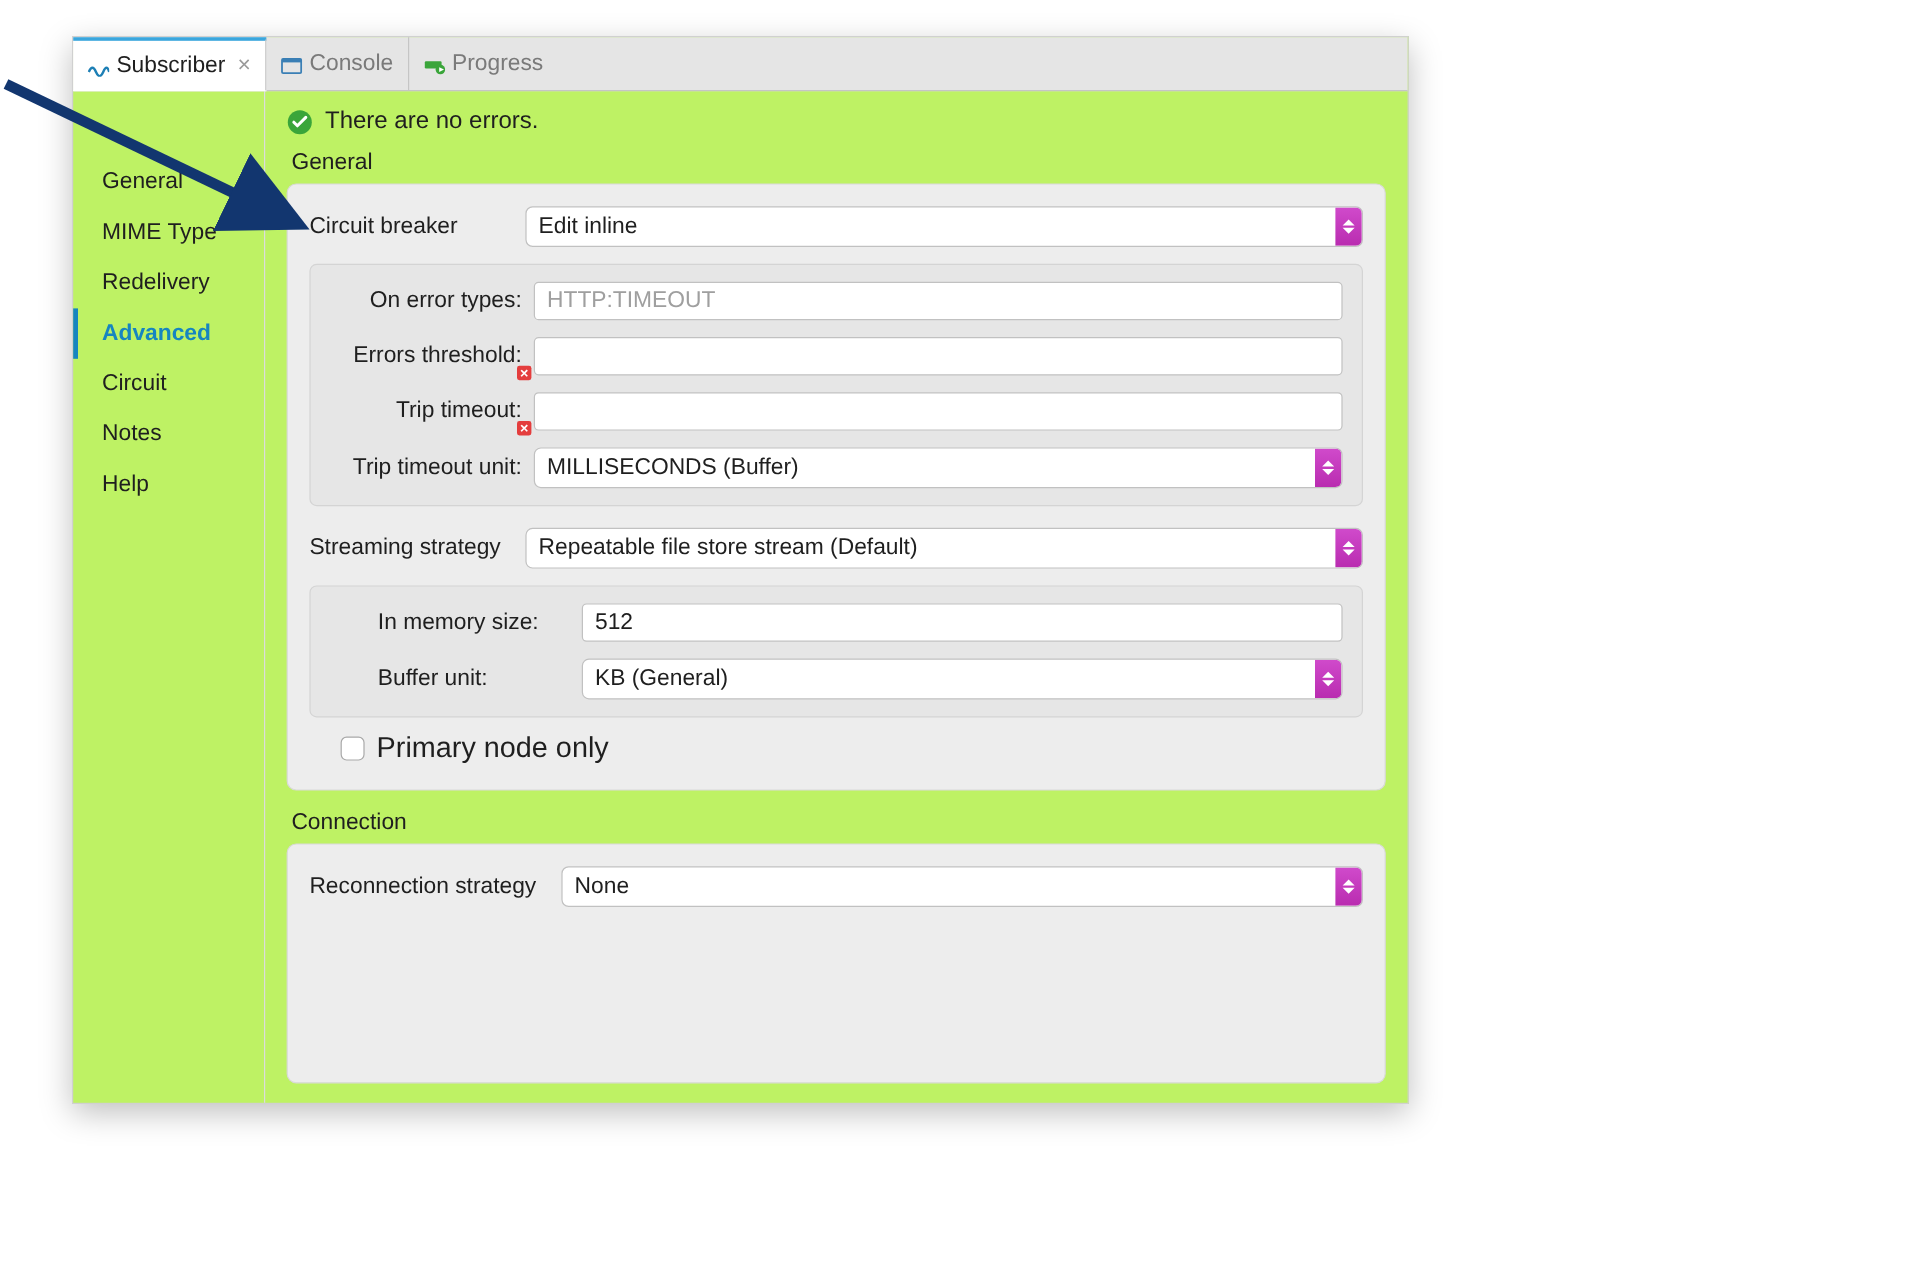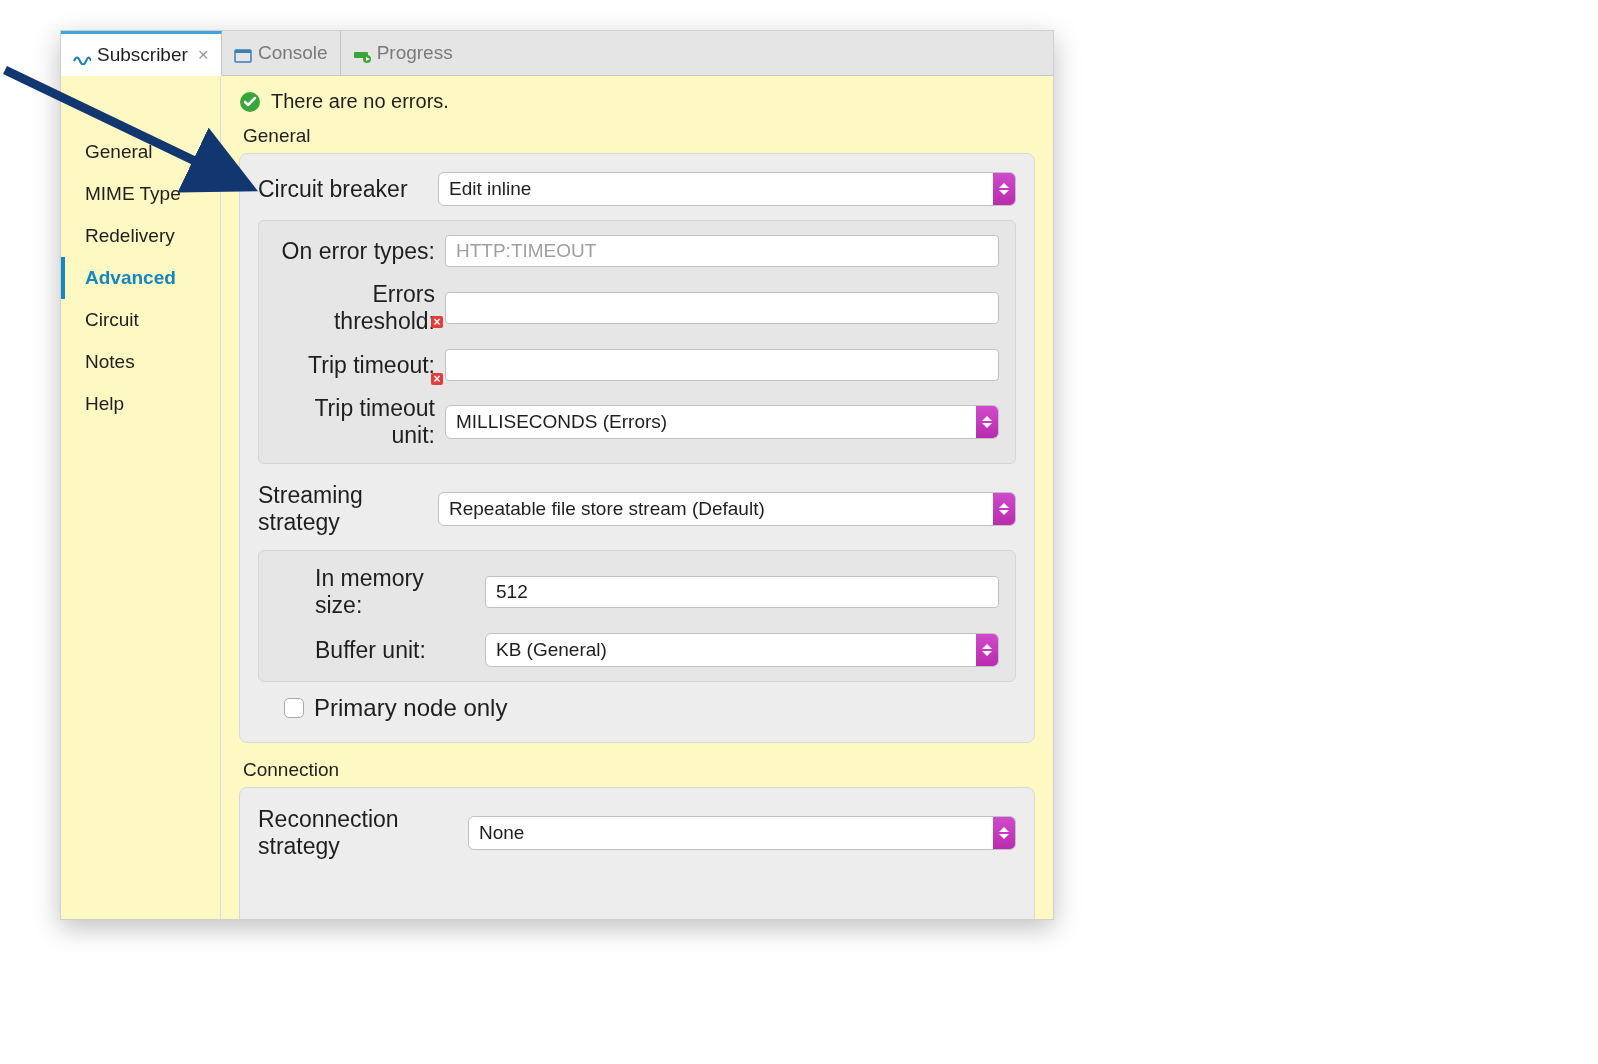--- a/index.html
+++ b/index.html
@@ -30,23 +30,23 @@
   }
   .stage {
     position: relative;
     width: 1598px;
     height: 1064px;
   }
   .window {
     position: absolute;
     left: 60px;
     top: 30px;
-    width: 994px;
+    width: 1114px;
     height: 890px;
-    background: #fef9c3;
+    background: #bef264;
     border: 1px solid #d0d0d0;
     box-shadow: 0 8px 25px var(--shadow);
     display: flex;
     flex-direction: column;
   }
   .tabstrip {
     height: 45px;
     background: var(--tab-bg);
     border-bottom: 1px solid var(--tab-border);
     display: flex;
@@ -126,21 +126,21 @@
   }
   .row {
     display: flex;
     align-items: center;
     margin-bottom: 14px;
   }
   .row:last-child { margin-bottom: 0; }
   .row > label {
     width: 180px;
     text-align: left;
-    font-size: 23px;
+    font-size: 19px;
   }
   .row.wide > label { width: 210px; }
   .subsection {
     background: #e6e6e6;
     border: 1px solid #d4d4d4;
     border-radius: 6px;
     padding: 14px 16px;
     margin-top: 8px;
   }
   .subsection .row > label {
@@ -323,21 +323,21 @@
             <div class="row">
               <label>Trip timeout:</label>
               <div class="field-wrap">
                 <span class="errbadge"></span>
                 <input type="text" class="text-field" value="" style="">
               </div>
             </div>
             <div class="row">
               <label>Trip timeout unit:</label>
               <div class="select">
-                <span>MILLISECONDS (Errors)</span>
+                <span>MILLISECONDS (Buffer)</span>
                 <span class="caret"></span>
               </div>
             </div>
           </div>
 
           <div class="row" style="margin-top:18px">
             <label>Streaming strategy</label>
             <div class="select">
               <span>Repeatable file store stream (Default)</span>
               <span class="caret"></span>

